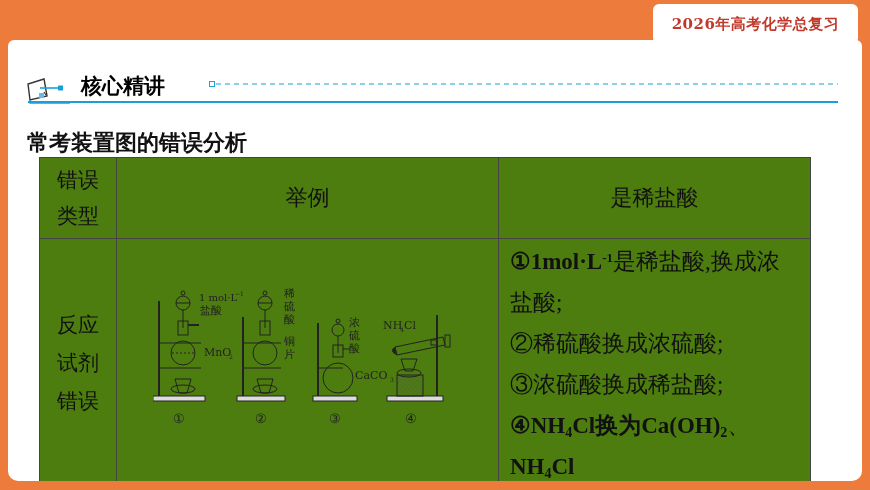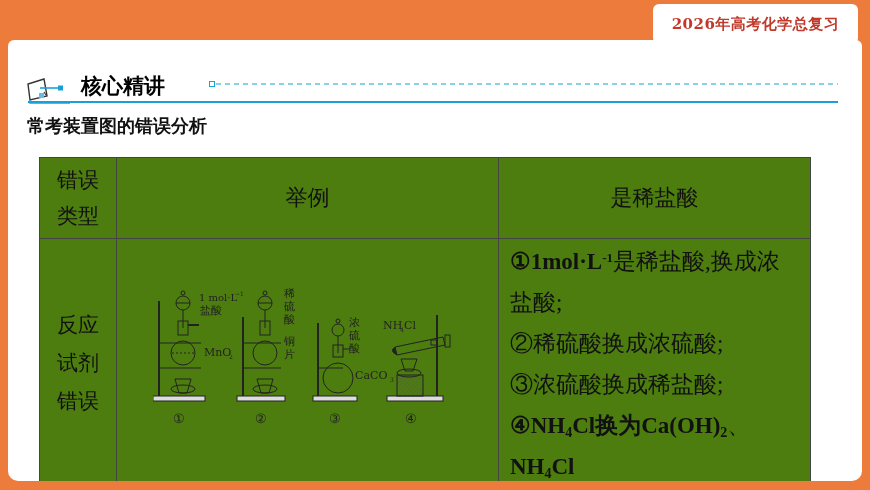--- a/index.html
+++ b/index.html
@@ -21,21 +21,21 @@
   .head-title {
     position: absolute; left: 57px; top: 6px; font-size: 21px; font-weight: bold; color: #000000;
   }
   .head-dash {
     position: absolute; left: 185px; top: 15px; width: 629px; height: 6px;
   }
   .head-underline {
     position: absolute; left: 4px; top: 35px; width: 810px; height: 2px; background: #1aa0d8;
   }
   .subtitle {
-    position: absolute; left: 27px; top: 114px; font-size: 18px; font-weight: bold; color: #111;
+    position: absolute; left: 27px; top: 128px; font-size: 22px; font-weight: bold; color: #111;
   }
   table.grid {
     position: absolute; left: 39px; top: 157px; width: 771px; height: 319px;
     border-collapse: collapse; table-layout: fixed; background: #4d7c0f;
   }
   table.grid td, table.grid th {
     border: 1px solid #444; vertical-align: middle; color: #111;
   }
   .h-type { font-size: 21px; font-weight: bold; text-align: center; line-height: 36px; font-weight: normal; font-family: "DejaVu Sans", sans-serif; }
   .h-ex, .h-an { font-size: 22px; text-align: center; font-weight: normal; }

